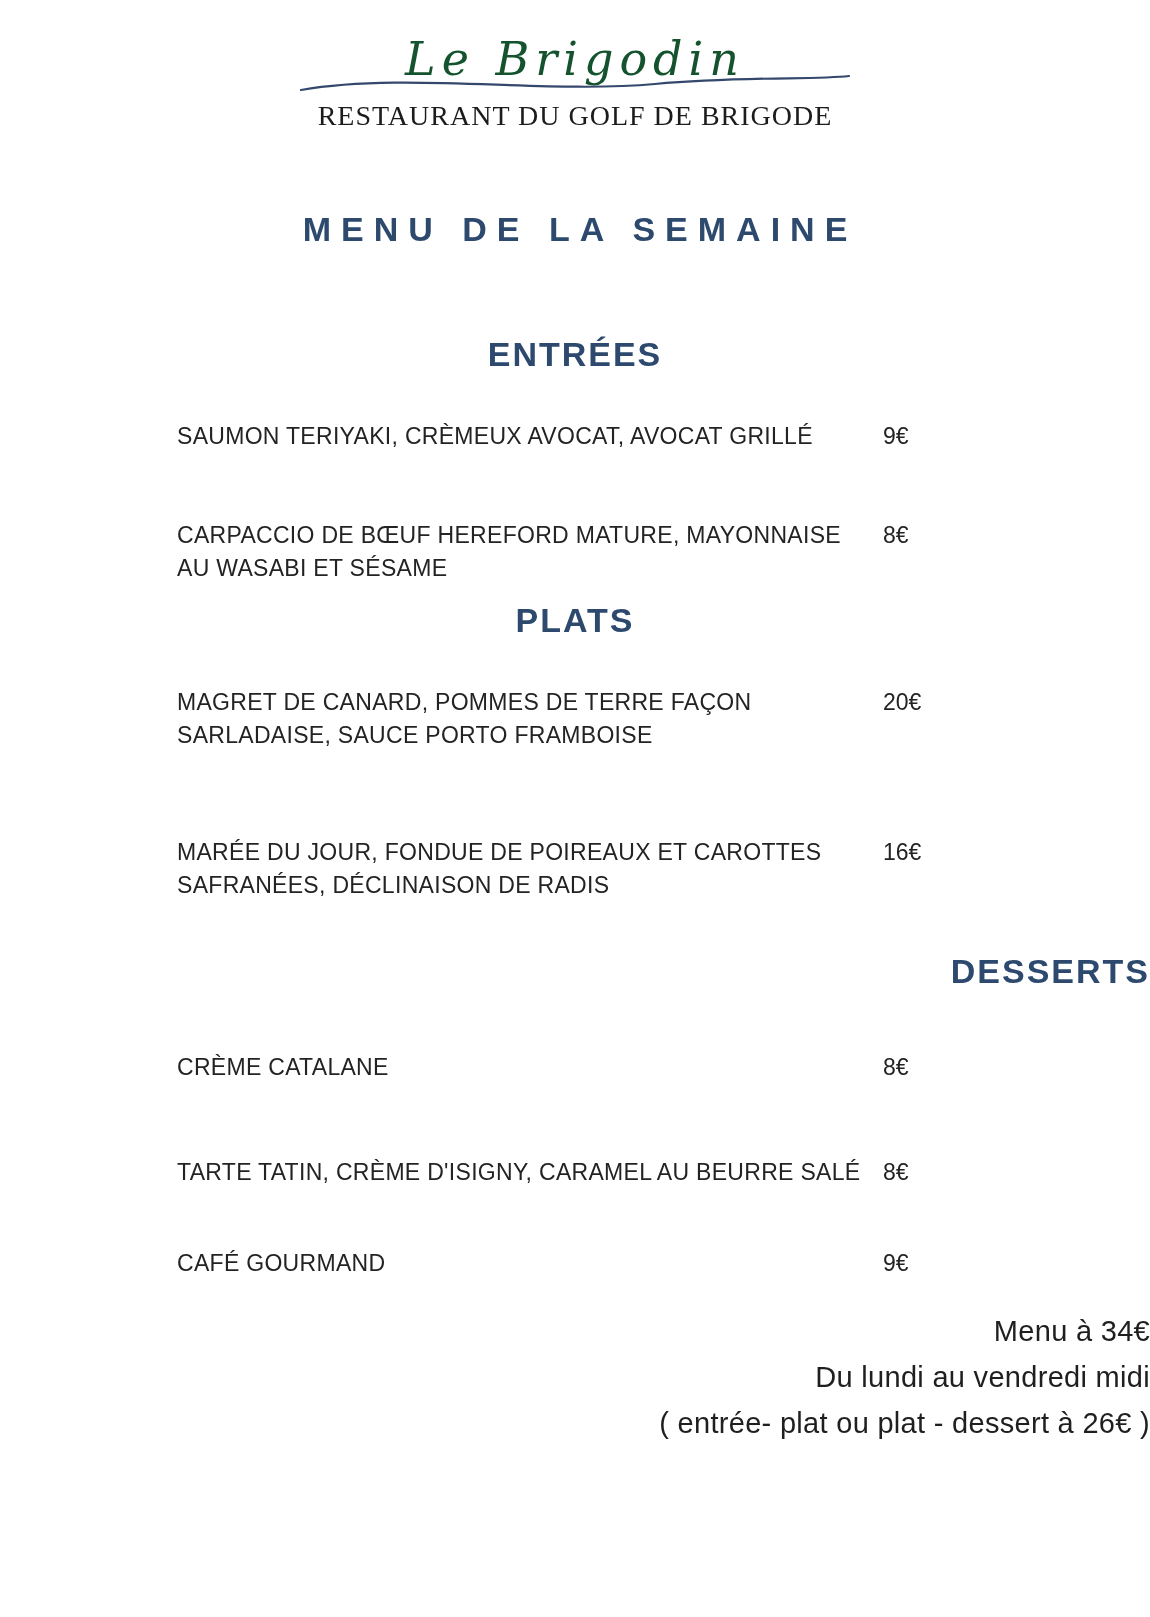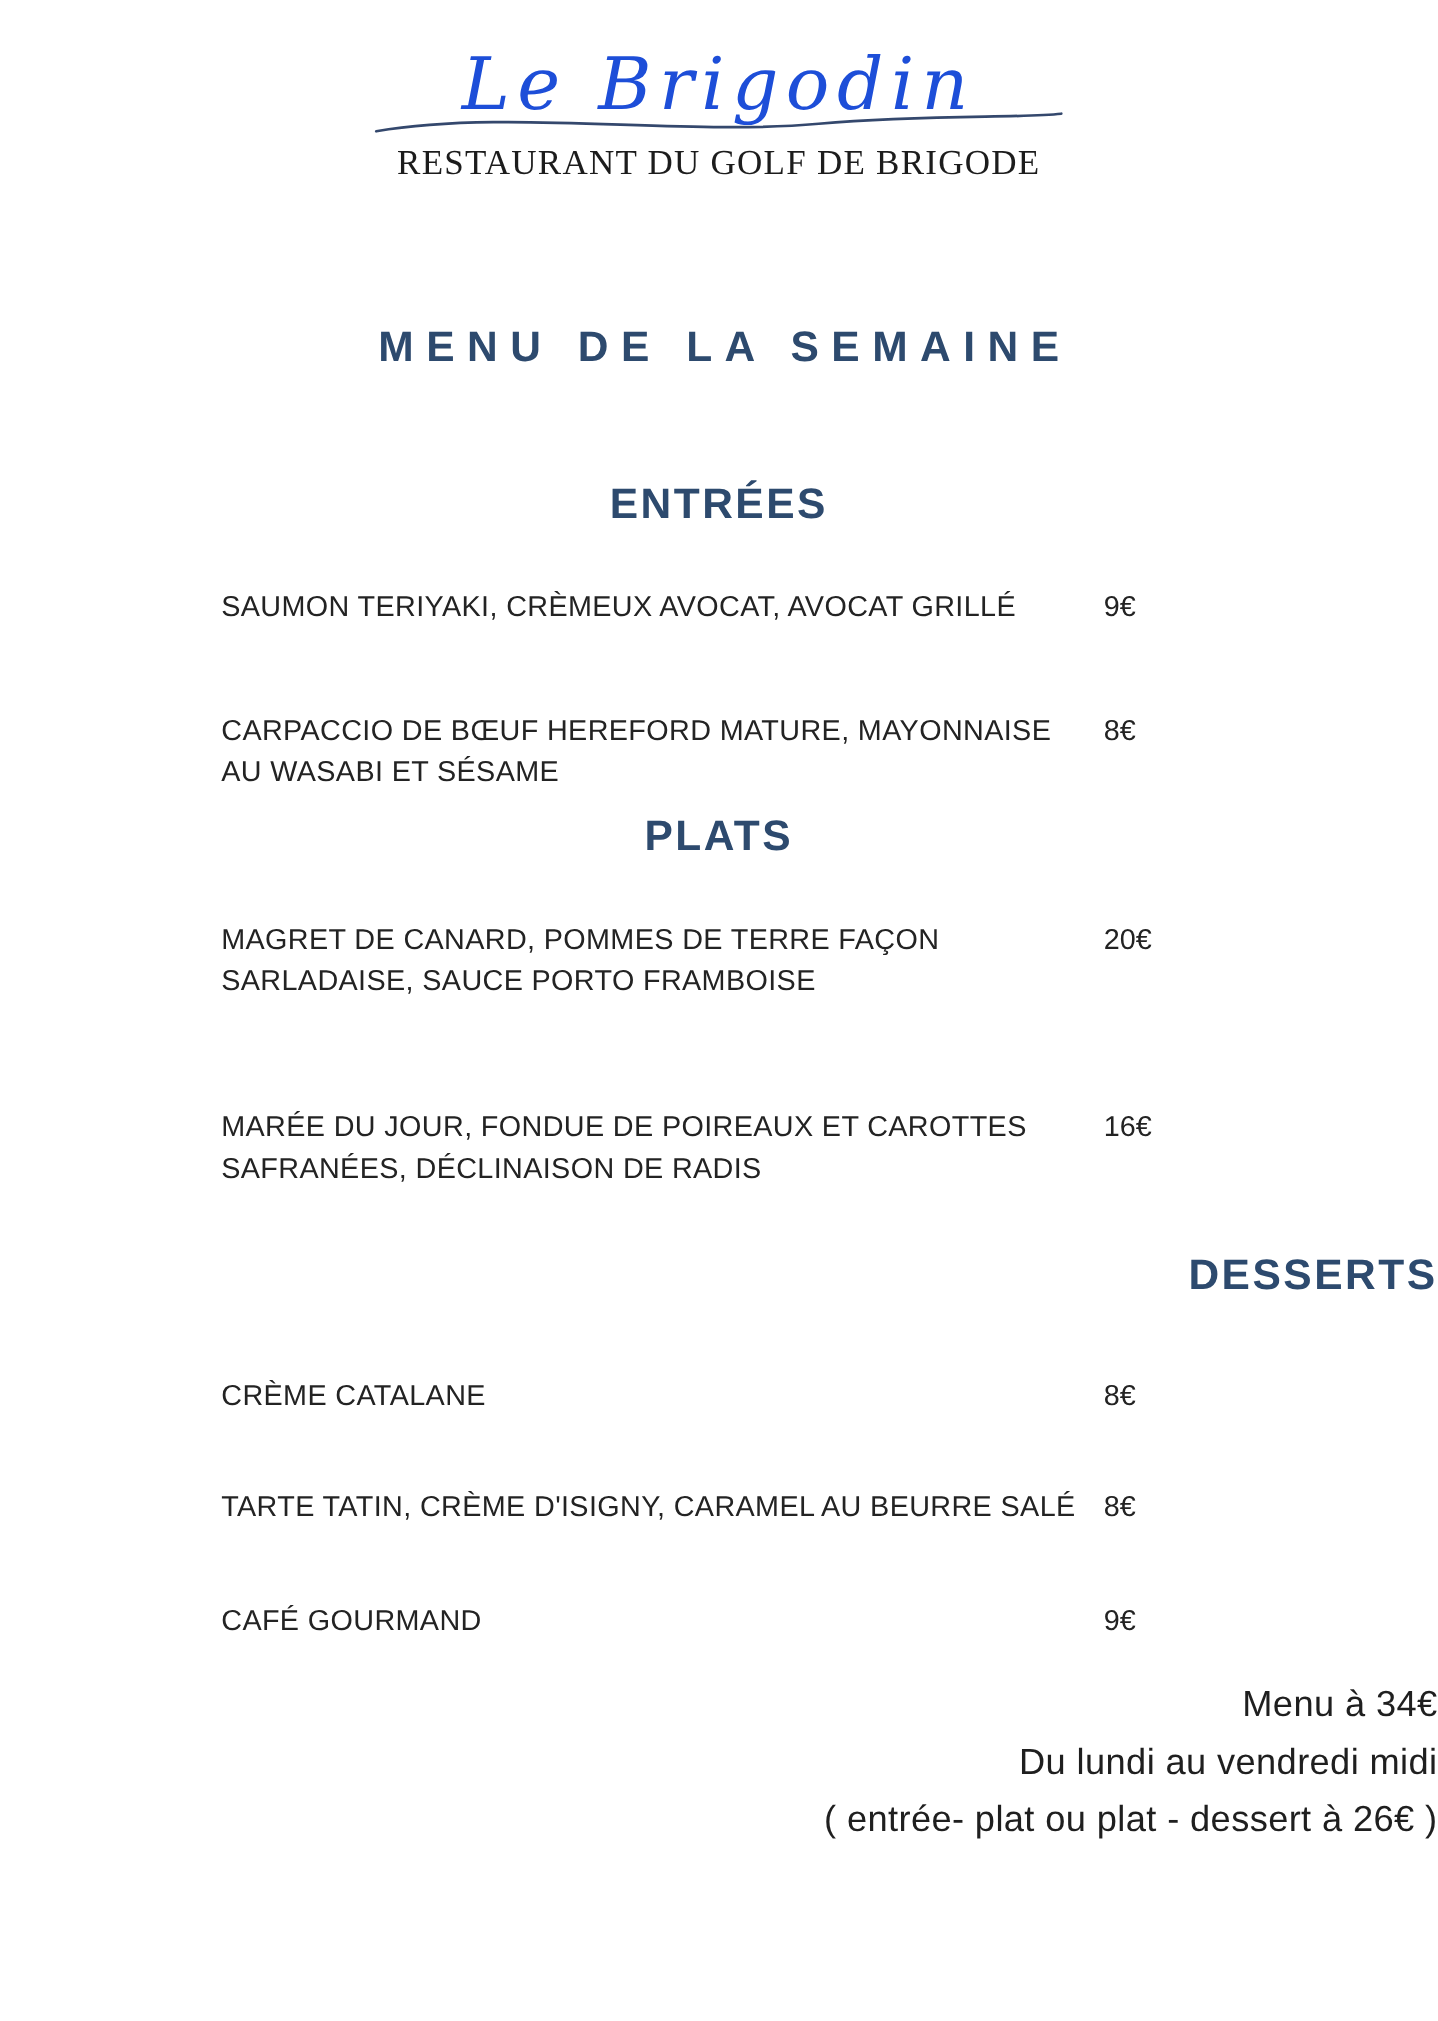--- a/index.html
+++ b/index.html
@@ -14,36 +14,36 @@
     position: relative;
   }
   .page { width: 1150px; height: 1617px; background: #ffffff; }
 
   
   .brand { padding-top: 30px; text-align: center; }
   .logo-script {
     font-family: "DejaVu Serif", serif;
     font-style: italic;
     font-weight: 400;
-    font-size: 58px;
+    font-size: 46px;
     letter-spacing: 6px;
-    color: #1d4ed8;
+    color: #14532d;
     line-height: 1.3;
   }
   .logo-flourish { display: block; margin: -20px auto 0 auto; }
   .logo-subtitle {
     margin-top: 4px;
     font-family: "Liberation Serif", serif;
     font-size: 28px;
     color: #1c1c1c;
     letter-spacing: 1px;
   }
 
   
-  .menu-head { margin-top: 112px; text-align: center; padding-left: 10px; }
+  .menu-head { margin-top: 78px; text-align: center; padding-left: 10px; }
   .menu-title {
     font-size: 34px;
     font-weight: 700;
     letter-spacing: 10px;
     color: #2d4a6e;
   }
   .menu-dates {
     margin-top: 12px;
     font-size: 17px;
     font-weight: 700;
@@ -85,21 +85,21 @@
     font-size: 23px;
     line-height: 33px;
     color: #232323;
     flex-shrink: 0;
   }
   .r1 { margin-top: 46px; }
   .r2 { margin-top: 66px; }
   .r3 { margin-top: 46px; }
   .r4 { margin-top: 84px; }
   .r5 { margin-top: 60px; }
-  .r6 { margin-top: 56px; }
+  .r6 { margin-top: 72px; }
   .r7 { margin-top: 58px; }
 
   
   .menu-footer {
     margin-top: 28px;
     text-align: right;
     font-size: 29px;
     color: #1f1f1f;
     letter-spacing: 0.3px;
   }

